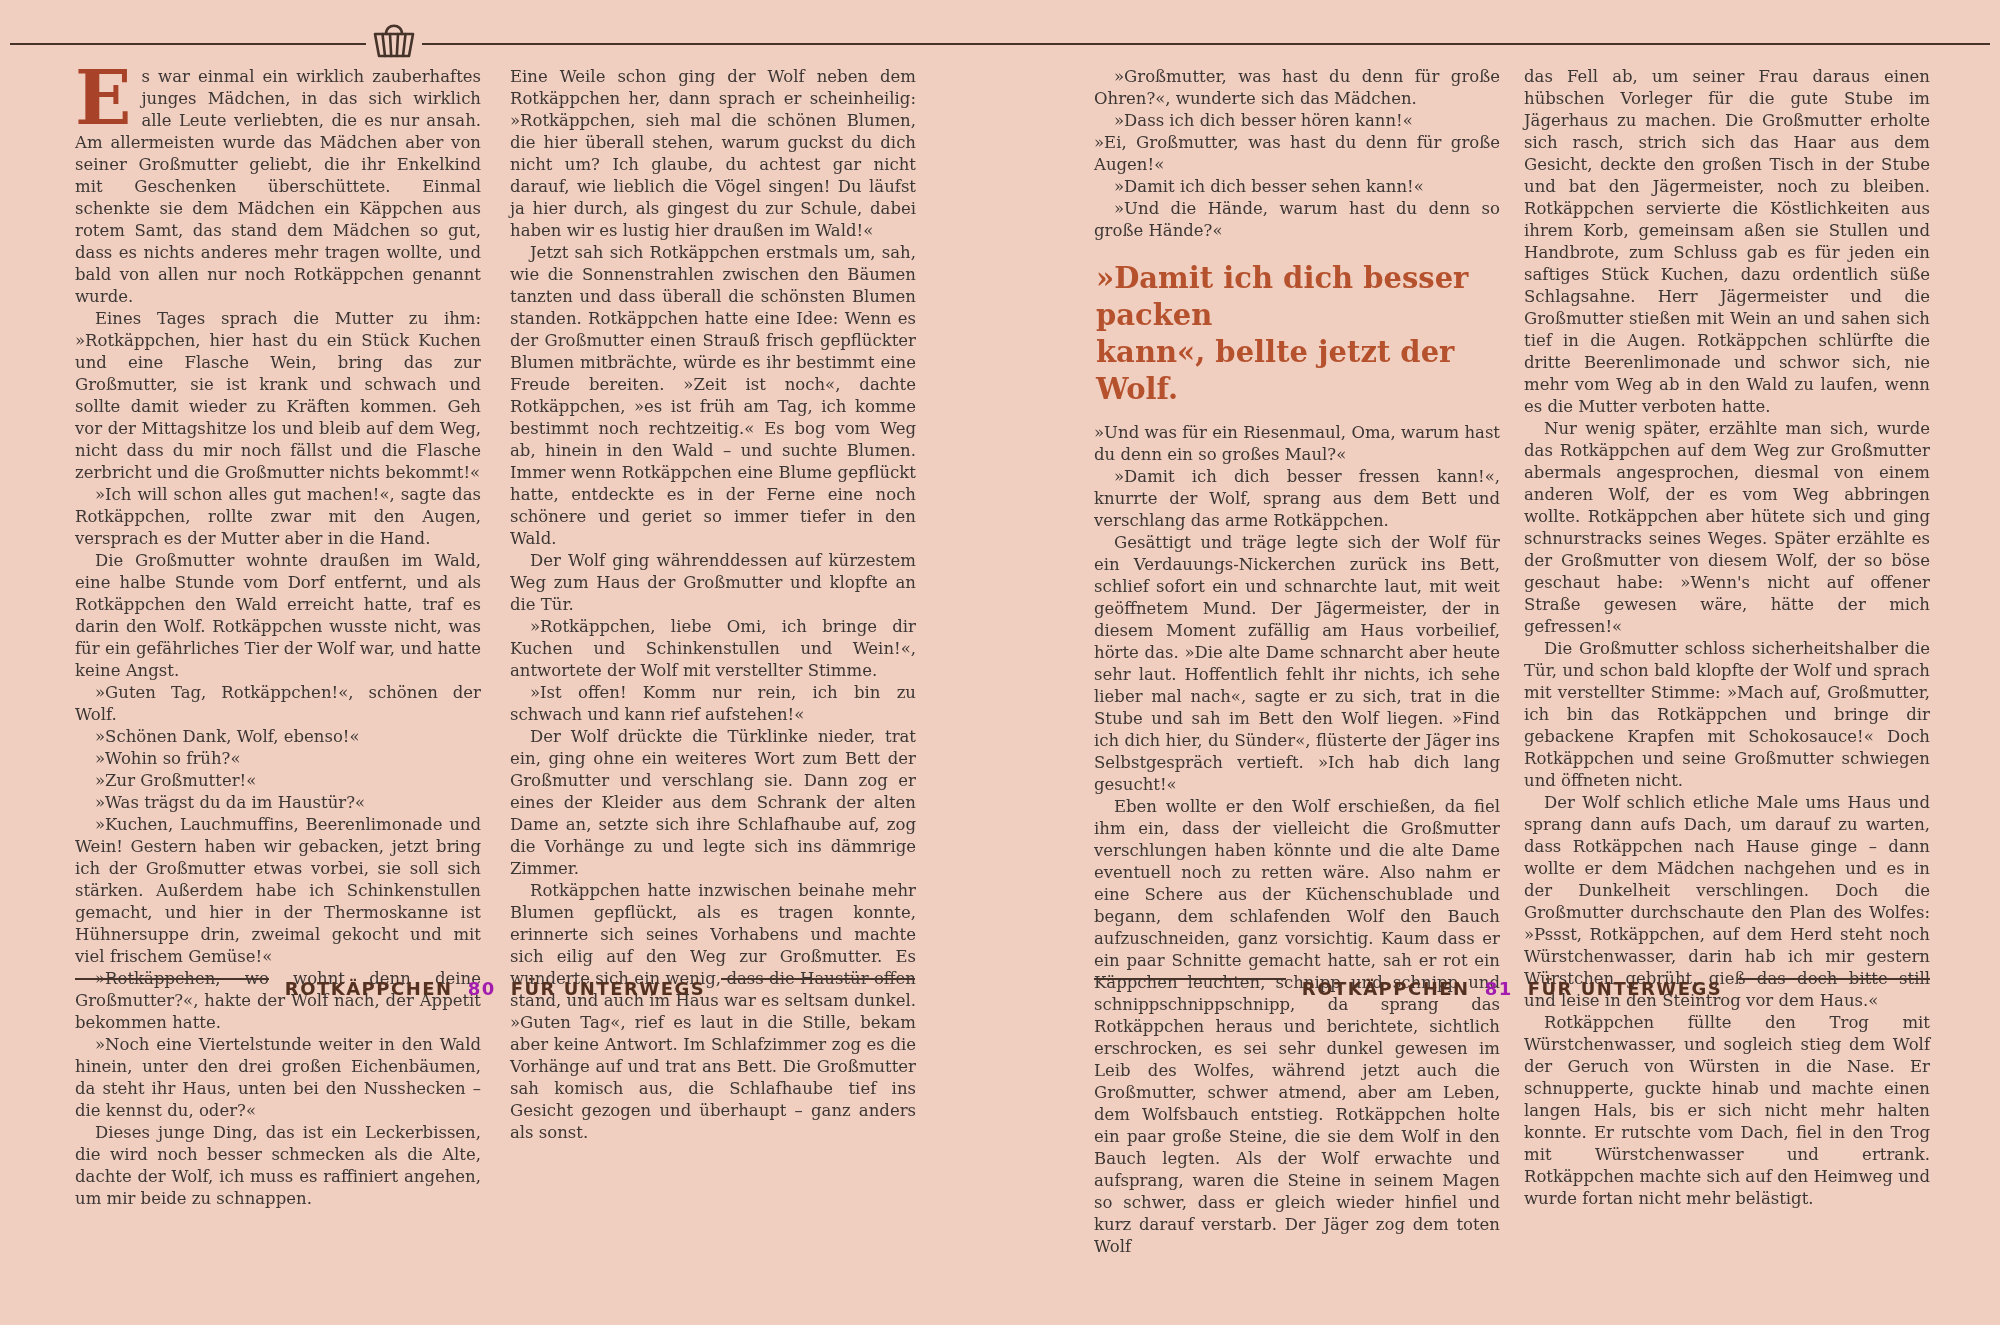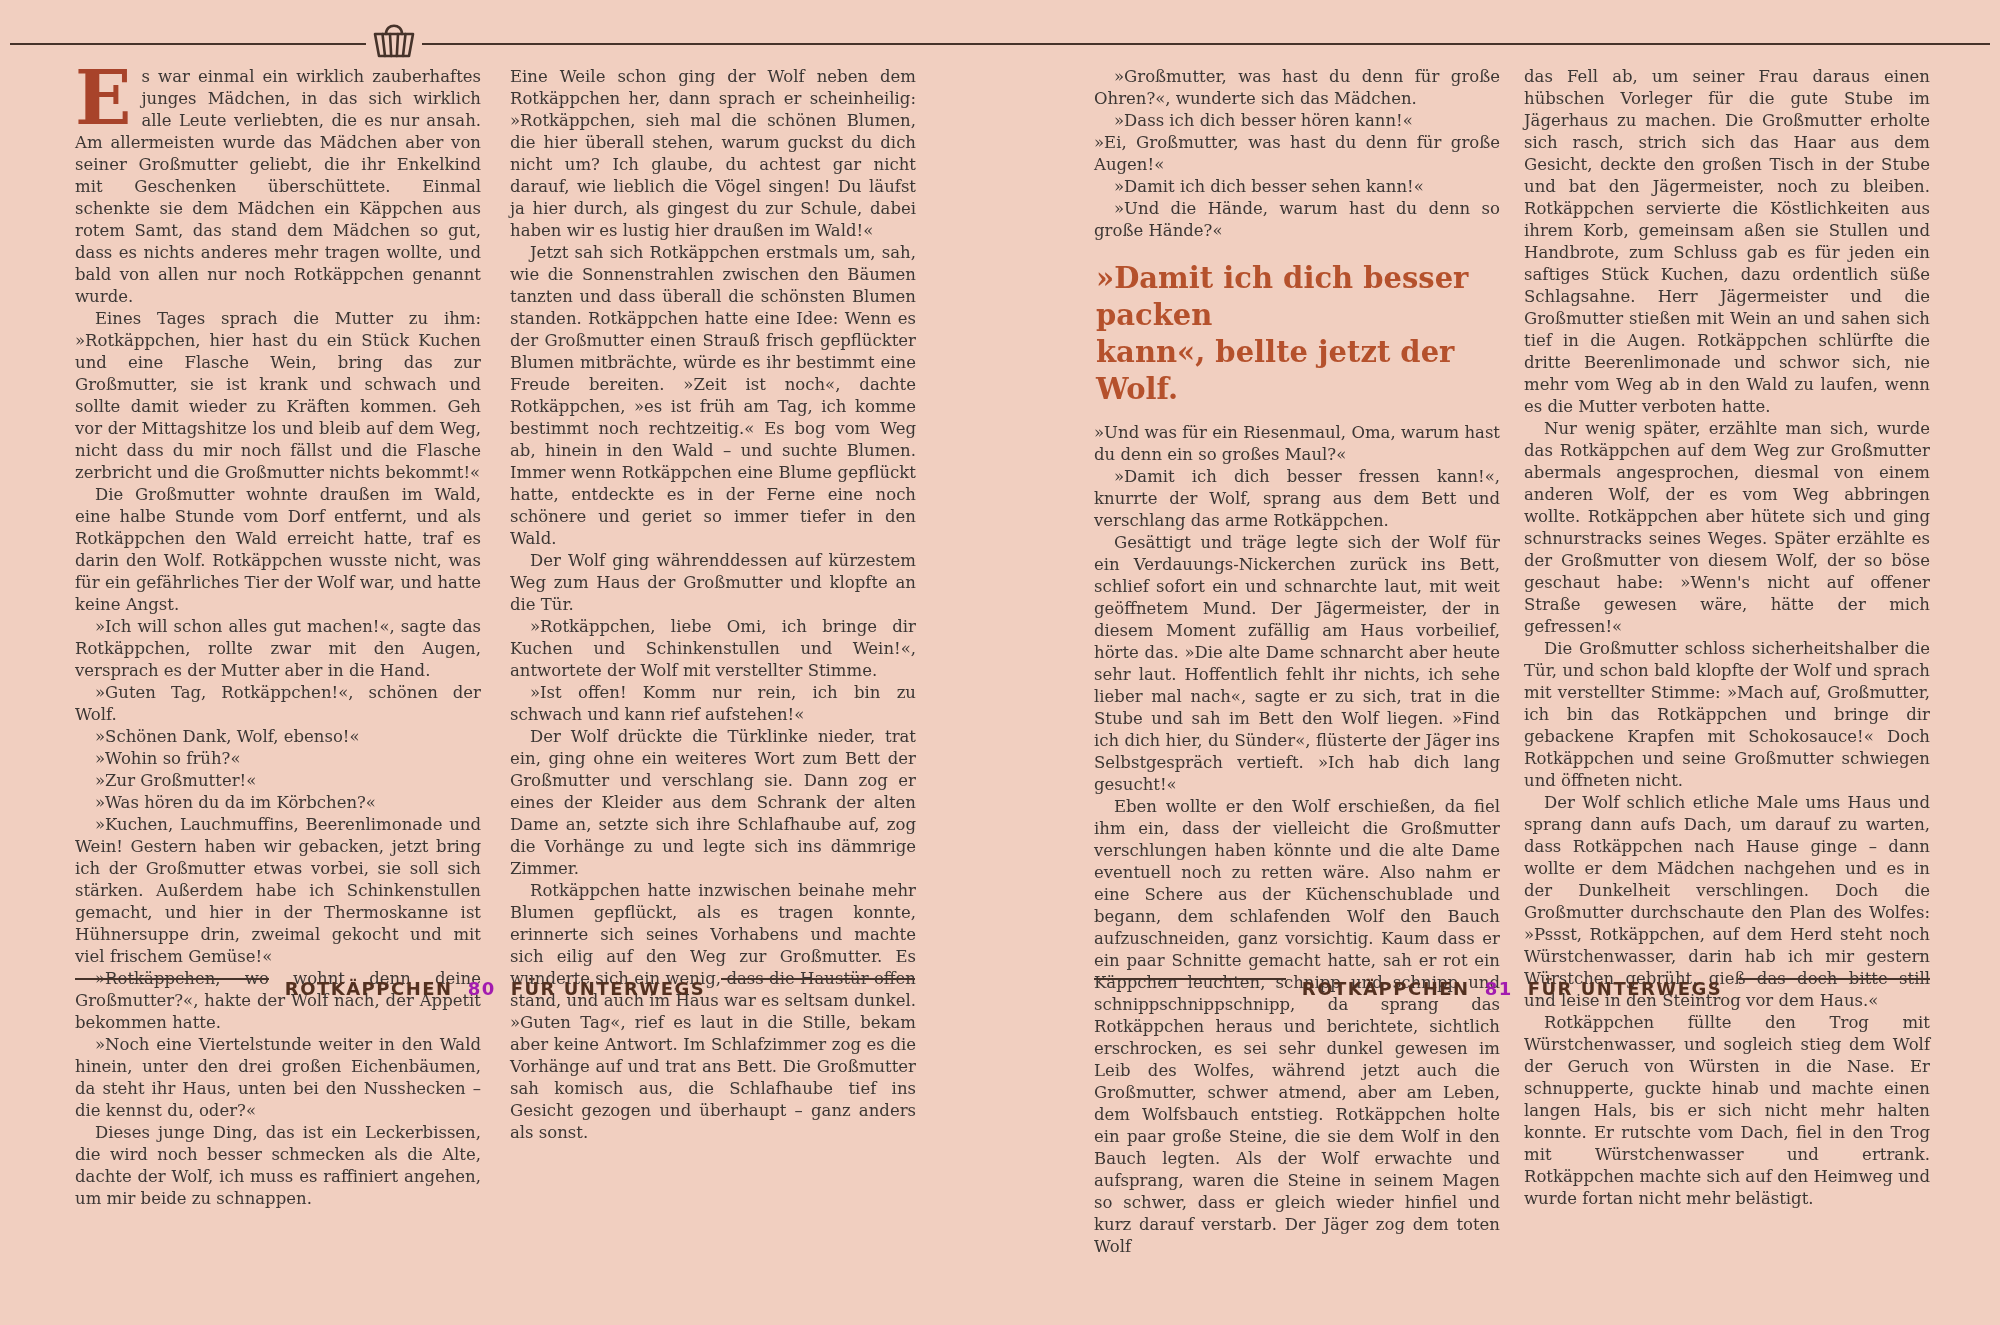--- a/index.html
+++ b/index.html
@@ -81,27 +81,27 @@
         <path d="M22 15 L23.2 37"></path>
         <path d="M30 15 L28.8 37"></path>
         <path d="M37.5 15 L35 37"></path>
       </g>
     </svg>
   </div>
 
   <div class="col" id="col1">
     <p><span class="dropcap">E</span><span>s war einmal ein wirklich zauberhaftes junges Mädchen, in das sich wirklich alle Leute verliebten, die es nur ansah. Am allermeisten wurde das Mädchen aber von seiner Großmutter geliebt, die ihr Enkelkind mit Geschenken überschüttete. Einmal schenkte sie dem Mädchen ein Käppchen aus rotem Samt, das stand dem Mädchen so gut, dass es nichts anderes mehr tragen wollte, und bald von allen nur noch Rotkäppchen genannt wurde.</span></p>
     <p class="ind">Eines Tages sprach die Mutter zu ihm: »Rotkäppchen, hier hast du ein Stück Kuchen und eine Flasche Wein, bring das zur Großmutter, sie ist krank und schwach und sollte damit wieder zu Kräften kommen. Geh vor der Mittagshitze los und bleib auf dem Weg, nicht dass du mir noch fällst und die Flasche zerbricht und die Großmutter nichts bekommt!«</p>
+    <p class="ind">»Ich will schon alles gut machen!«, sagte das Rotkäppchen, rollte zwar mit den Augen, versprach es der Mutter aber in die Hand.</p>
     <p class="ind">Die Großmutter wohnte draußen im Wald, eine halbe Stunde vom Dorf entfernt, und als Rotkäppchen den Wald erreicht hatte, traf es darin den Wolf. Rotkäppchen wusste nicht, was für ein gefährliches Tier der Wolf war, und hatte keine Angst.</p>
-    <p class="ind">»Ich will schon alles gut machen!«, sagte das Rotkäppchen, rollte zwar mit den Augen, versprach es der Mutter aber in die Hand.</p>
     <p class="ind">»Guten Tag, Rotkäppchen!«, schönen der Wolf.</p>
     <p class="ind">»Schönen Dank, Wolf, ebenso!«</p>
     <p class="ind">»Wohin so früh?«</p>
     <p class="ind">»Zur Großmutter!«</p>
-    <p class="ind">»Was hören du da im Körbchen?«</p>
+    <p class="ind">»Was trägst du da im Haustür?«</p>
     <p class="ind">»Kuchen, Lauchmuffins, Beerenlimonade und Wein! Gestern haben wir gebacken, jetzt bring ich der Großmutter etwas vorbei, sie soll sich stärken. Außerdem habe ich Schinkenstullen gemacht, und hier in der Thermoskanne ist Hühnersuppe drin, zweimal gekocht und mit viel frischem Gemüse!«</p>
     <p class="ind">»Rotkäppchen, wo wohnt denn deine Großmutter?«, hakte der Wolf nach, der Appetit bekommen hatte.</p>
     <p class="ind">»Noch eine Viertelstunde weiter in den Wald hinein, unter den drei großen Eichenbäumen, da steht ihr Haus, unten bei den Nusshecken – die kennst du, oder?«</p>
     <p class="ind">Dieses junge Ding, das ist ein Leckerbissen, die wird noch besser schmecken als die Alte, dachte der Wolf, ich muss es raffiniert angehen, um mir beide zu schnappen.</p>
   </div>
 
   <div class="col" id="col2">
     <p>Eine Weile schon ging der Wolf neben dem Rotkäppchen her, dann sprach er scheinheilig: »Rotkäppchen, sieh mal die schönen Blumen, die hier überall stehen, warum guckst du dich nicht um? Ich glaube, du achtest gar nicht darauf, wie lieblich die Vögel singen! Du läufst ja hier durch, als gingest du zur Schule, dabei haben wir es lustig hier draußen im Wald!«</p>
     <p class="ind">Jetzt sah sich Rotkäppchen erstmals um, sah, wie die Sonnenstrahlen zwischen den Bäumen tanzten und dass überall die schönsten Blumen standen. Rotkäppchen hatte eine Idee: Wenn es der Großmutter einen Strauß frisch gepflückter Blumen mitbrächte, würde es ihr bestimmt eine Freude bereiten. »Zeit ist noch«, dachte Rotkäppchen, »es ist früh am Tag, ich komme bestimmt noch rechtzeitig.« Es bog vom Weg ab, hinein in den Wald – und suchte Blumen. Immer wenn Rotkäppchen eine Blume gepflückt hatte, entdeckte es in der Ferne eine noch schönere und geriet so immer tiefer in den Wald.</p>
     <p class="ind">Der Wolf ging währenddessen auf kürzestem Weg zum Haus der Großmutter und klopfte an die Tür.</p>

